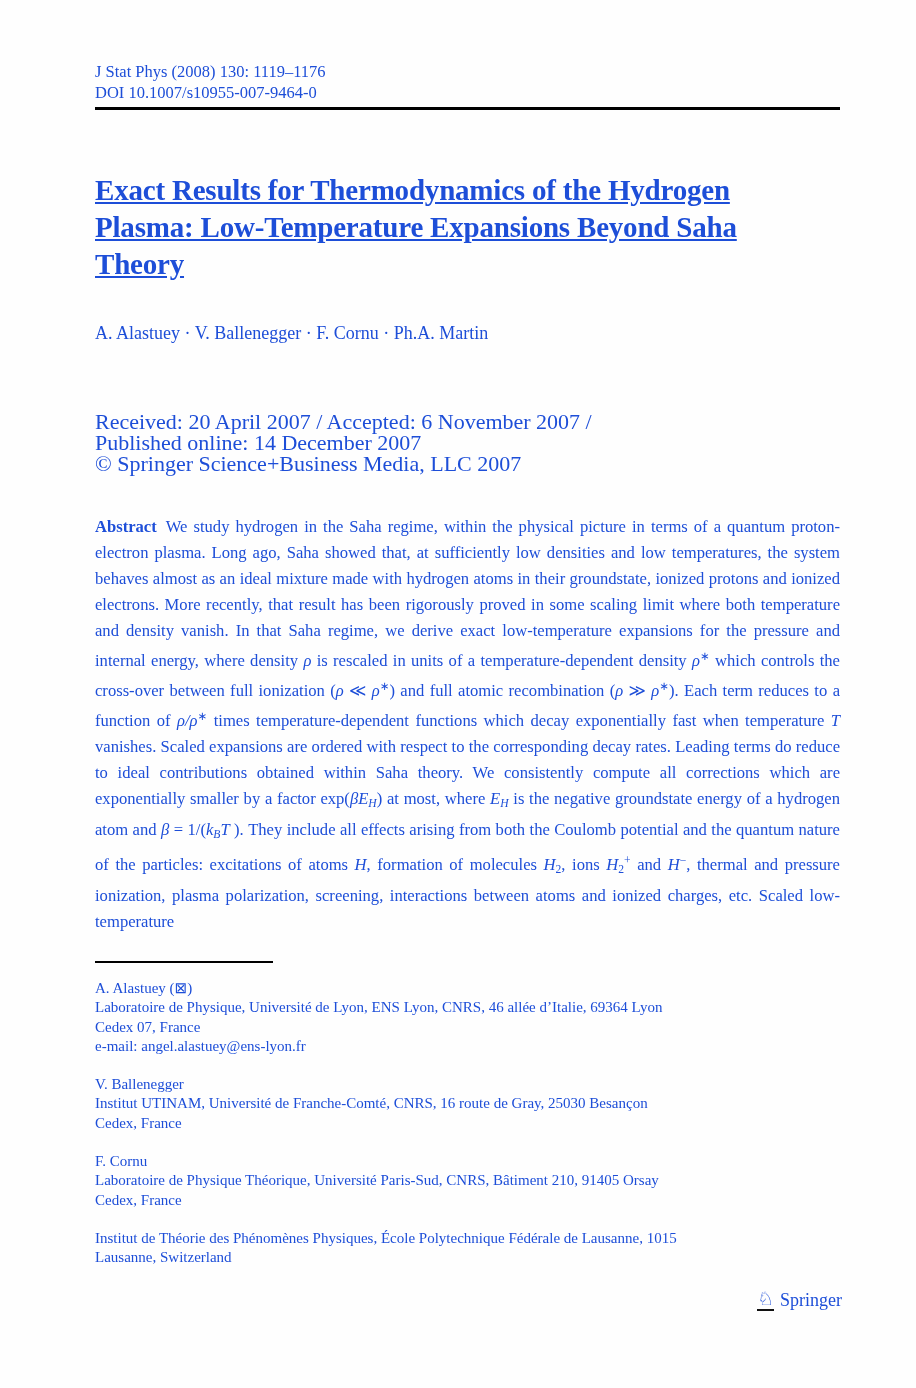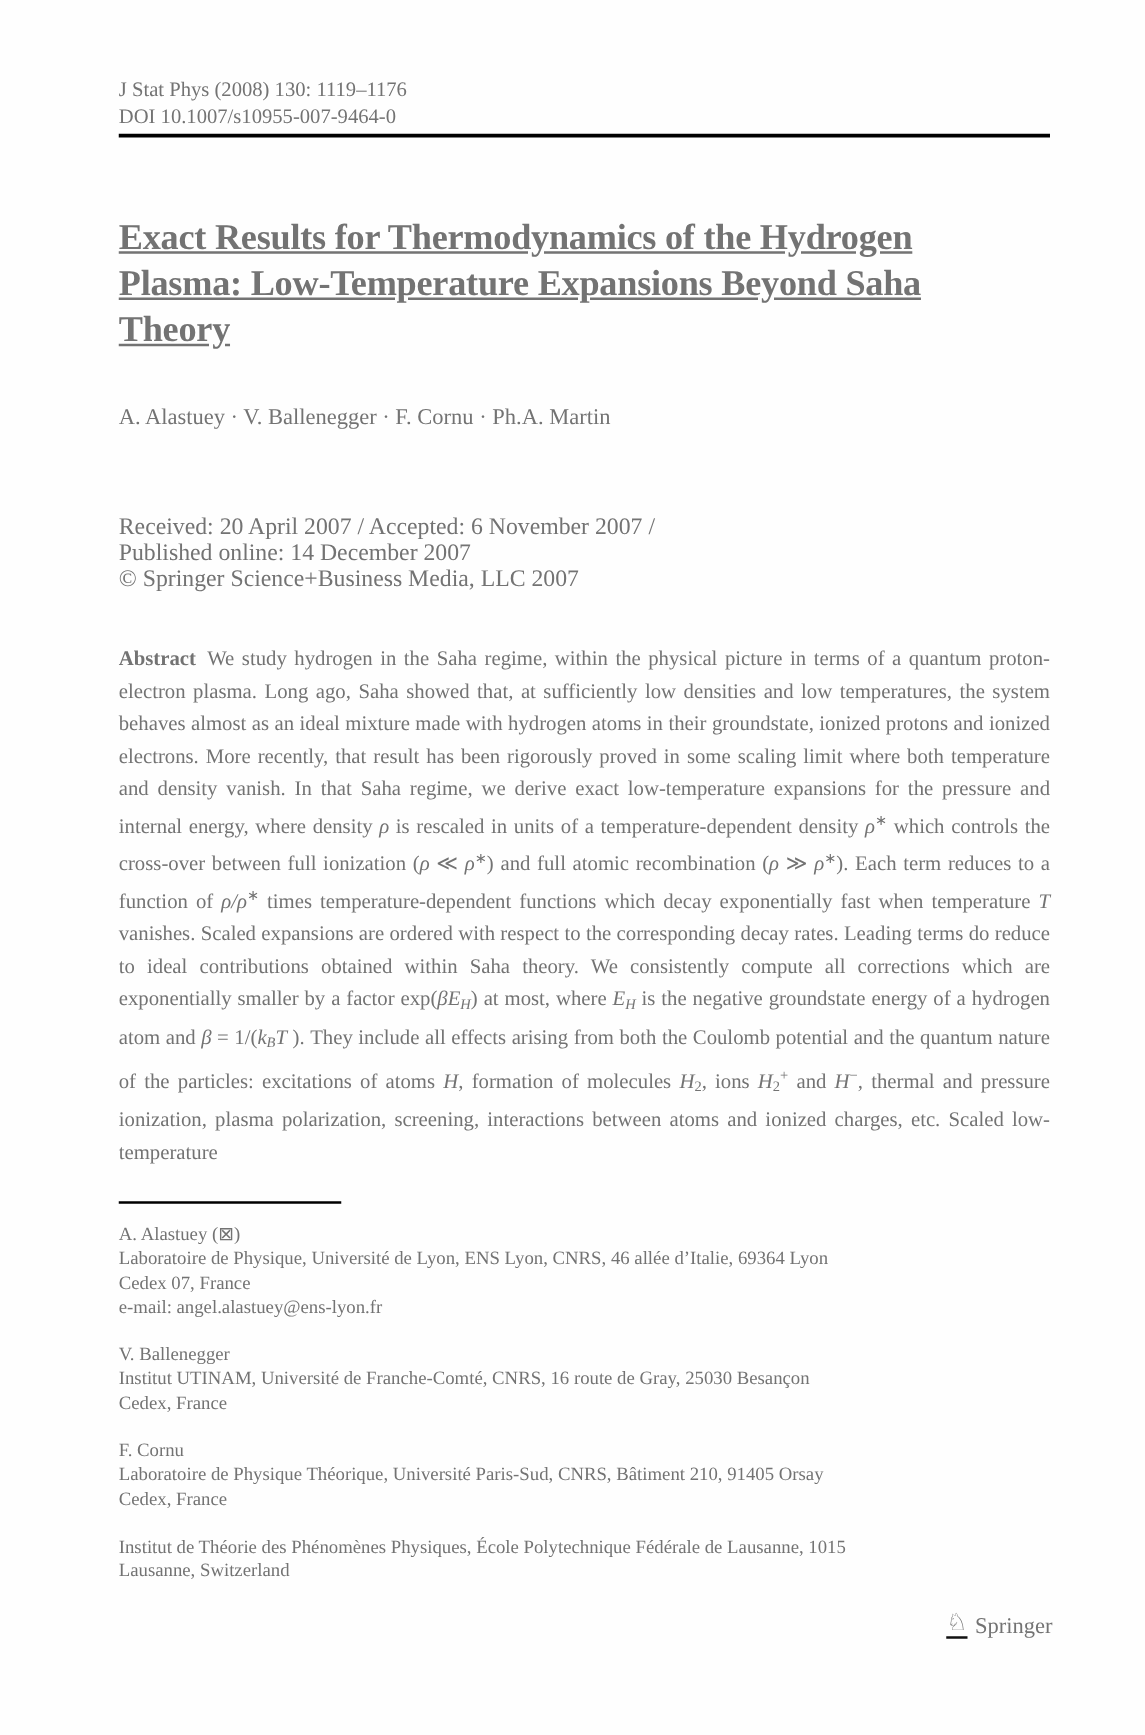--- a/index.html
+++ b/index.html
@@ -2,29 +2,29 @@
 <html><head>
 <meta charset="utf-8">
 <style>
   html,body{margin:0;padding:0;}
   body{background:#ffffff;}
   .page{
     position:relative;
     width:916px;height:1388px;
     background:#fefefe;
     font-family:"Liberation Serif", serif;
-    color:#737373;
+    color:#1d4ed8;
     overflow:hidden;
   }
   .jheader{position:absolute;left:95px;top:61px;font-size:16.5px;line-height:21px;}
   .top-rule{position:absolute;left:95px;top:107px;width:745px;height:2.5px;background:#000;}
   .title{position:absolute;left:95px;top:172px;width:710px;font-size:29px;line-height:37px;font-weight:bold;margin:0;letter-spacing:-0.2px;text-decoration:underline;}
   .title-line{display:block;}
   .authors{position:absolute;left:95px;top:323px;width:745px;font-size:18px;font-weight:normal;}
-  .history{position:absolute;left:95px;top:411px;width:745px;font-size:19px;line-height:21px;}
+  .history{position:absolute;left:95px;top:411px;width:745px;font-size:22px;line-height:21px;}
   .abstract{position:absolute;left:95px;top:514px;width:745px;font-size:16.6px;line-height:26.1px;text-align:justify;margin:0;}
   .abs-label{font-weight:bold;margin-right:9px;}
   .fn-rule{position:absolute;left:95px;top:961px;width:178px;height:1.5px;background:#000;}
   .footnotes{position:absolute;left:95px;top:967px;width:745px;font-size:15px;line-height:19.3px;margin-top:12px;}
   .fn-block{margin:0 0 19px 0;}
   .springer{position:absolute;right:74px;top:1289px;display:flex;align-items:center;gap:6px;font-size:18px;}
   .horse{font-family:"DejaVu Sans", sans-serif;font-size:19px;line-height:1;border-bottom:2px solid #111;padding-bottom:1px;}
   .it{font-style:italic;}
   .sb{font-size:70%;vertical-align:-0.25em;}
   .sp{font-size:70%;vertical-align:0.5em;}

